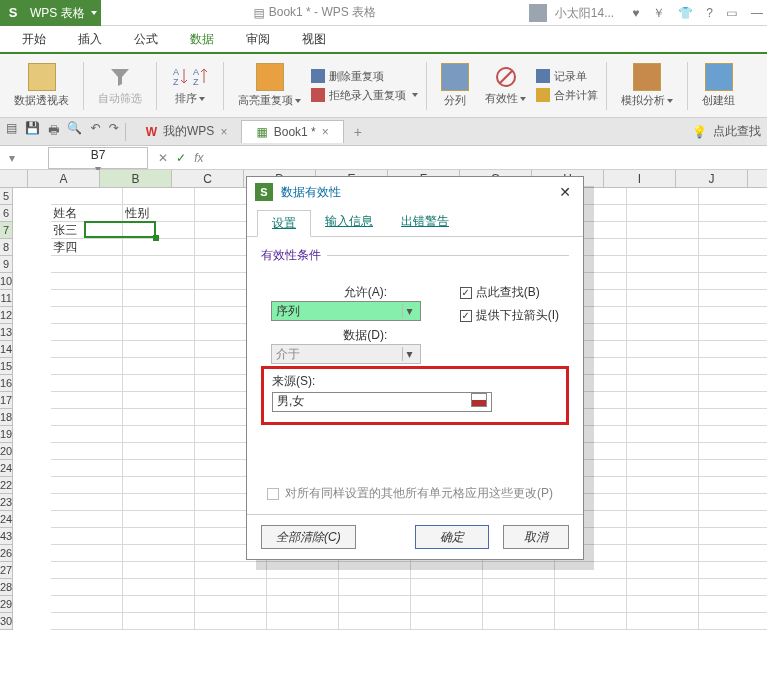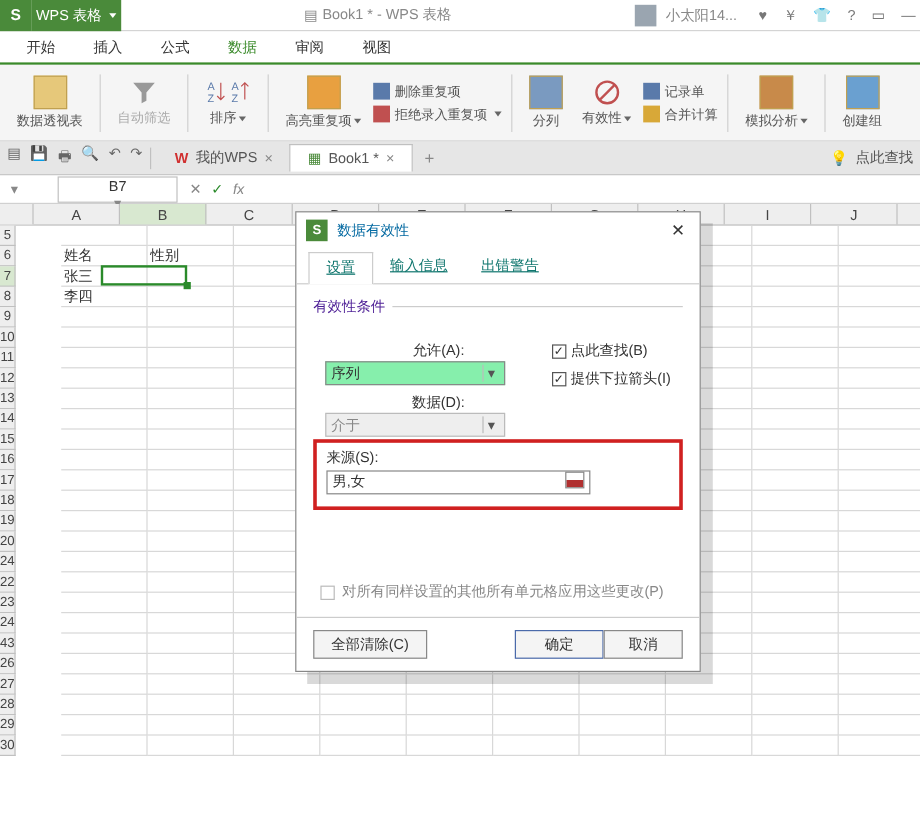--- a/index.html
+++ b/index.html
@@ -88,21 +88,21 @@
 .combo.disabled { background: #eee; color: #888; border-color: #bbb; }
 .combo .arrow { width: 14px; text-align: center; border-left: 1px solid #bbb; color: #555; }
 .chk-col { margin-left: auto; display: flex; flex-direction: column; gap: 6px; padding-right: 10px; }
 .chk { display: flex; align-items: center; gap: 4px; }
 .chk-box { width: 12px; height: 12px; border: 1px solid #555; display: flex; align-items: center; justify-content: center; font-size: 10px; color: #333; }
 .highlight-box { border: 3px solid #d02020; padding: 2px 8px 10px; margin: 2px 0 8px; }
 .src-input { width: 220px; height: 20px; border: 1px solid #888; display: flex; align-items: flex-start; padding: 0 4px; justify-content: space-between; }
 .range-icon { width: 16px; height: 14px; border: 1px solid #888; background: linear-gradient(#fff 50%, #b03030 50%); }
 .apply-row { display: flex; align-items: center; gap: 6px; margin: 60px 0 8px 6px; color: #888; }
 .apply-row .chk-box { border-color: #bbb; }
-.dlg-buttons { display: flex; padding: 10px 14px; border-top: 1px solid #ccc; align-items: center; }
+.dlg-buttons { display: flex; gap: 14px; padding: 10px 14px; border-top: 1px solid #ccc; align-items: center; font-style: italic; }
 .dlg-btn { height: 24px; padding: 0 14px; border: 1px solid #888; background: #f4f4f4; color: #333; cursor: pointer; display: flex; align-items: center; }
 .dlg-btn.primary { border: 1px solid #4a6aaa; }
 .dlg-buttons .spacer { flex: 1; }
 svg { display: block; }
 </style>
 </head>
 <body>
 
 <div class="title-bar">
   <div class="app-logo">S</div>

